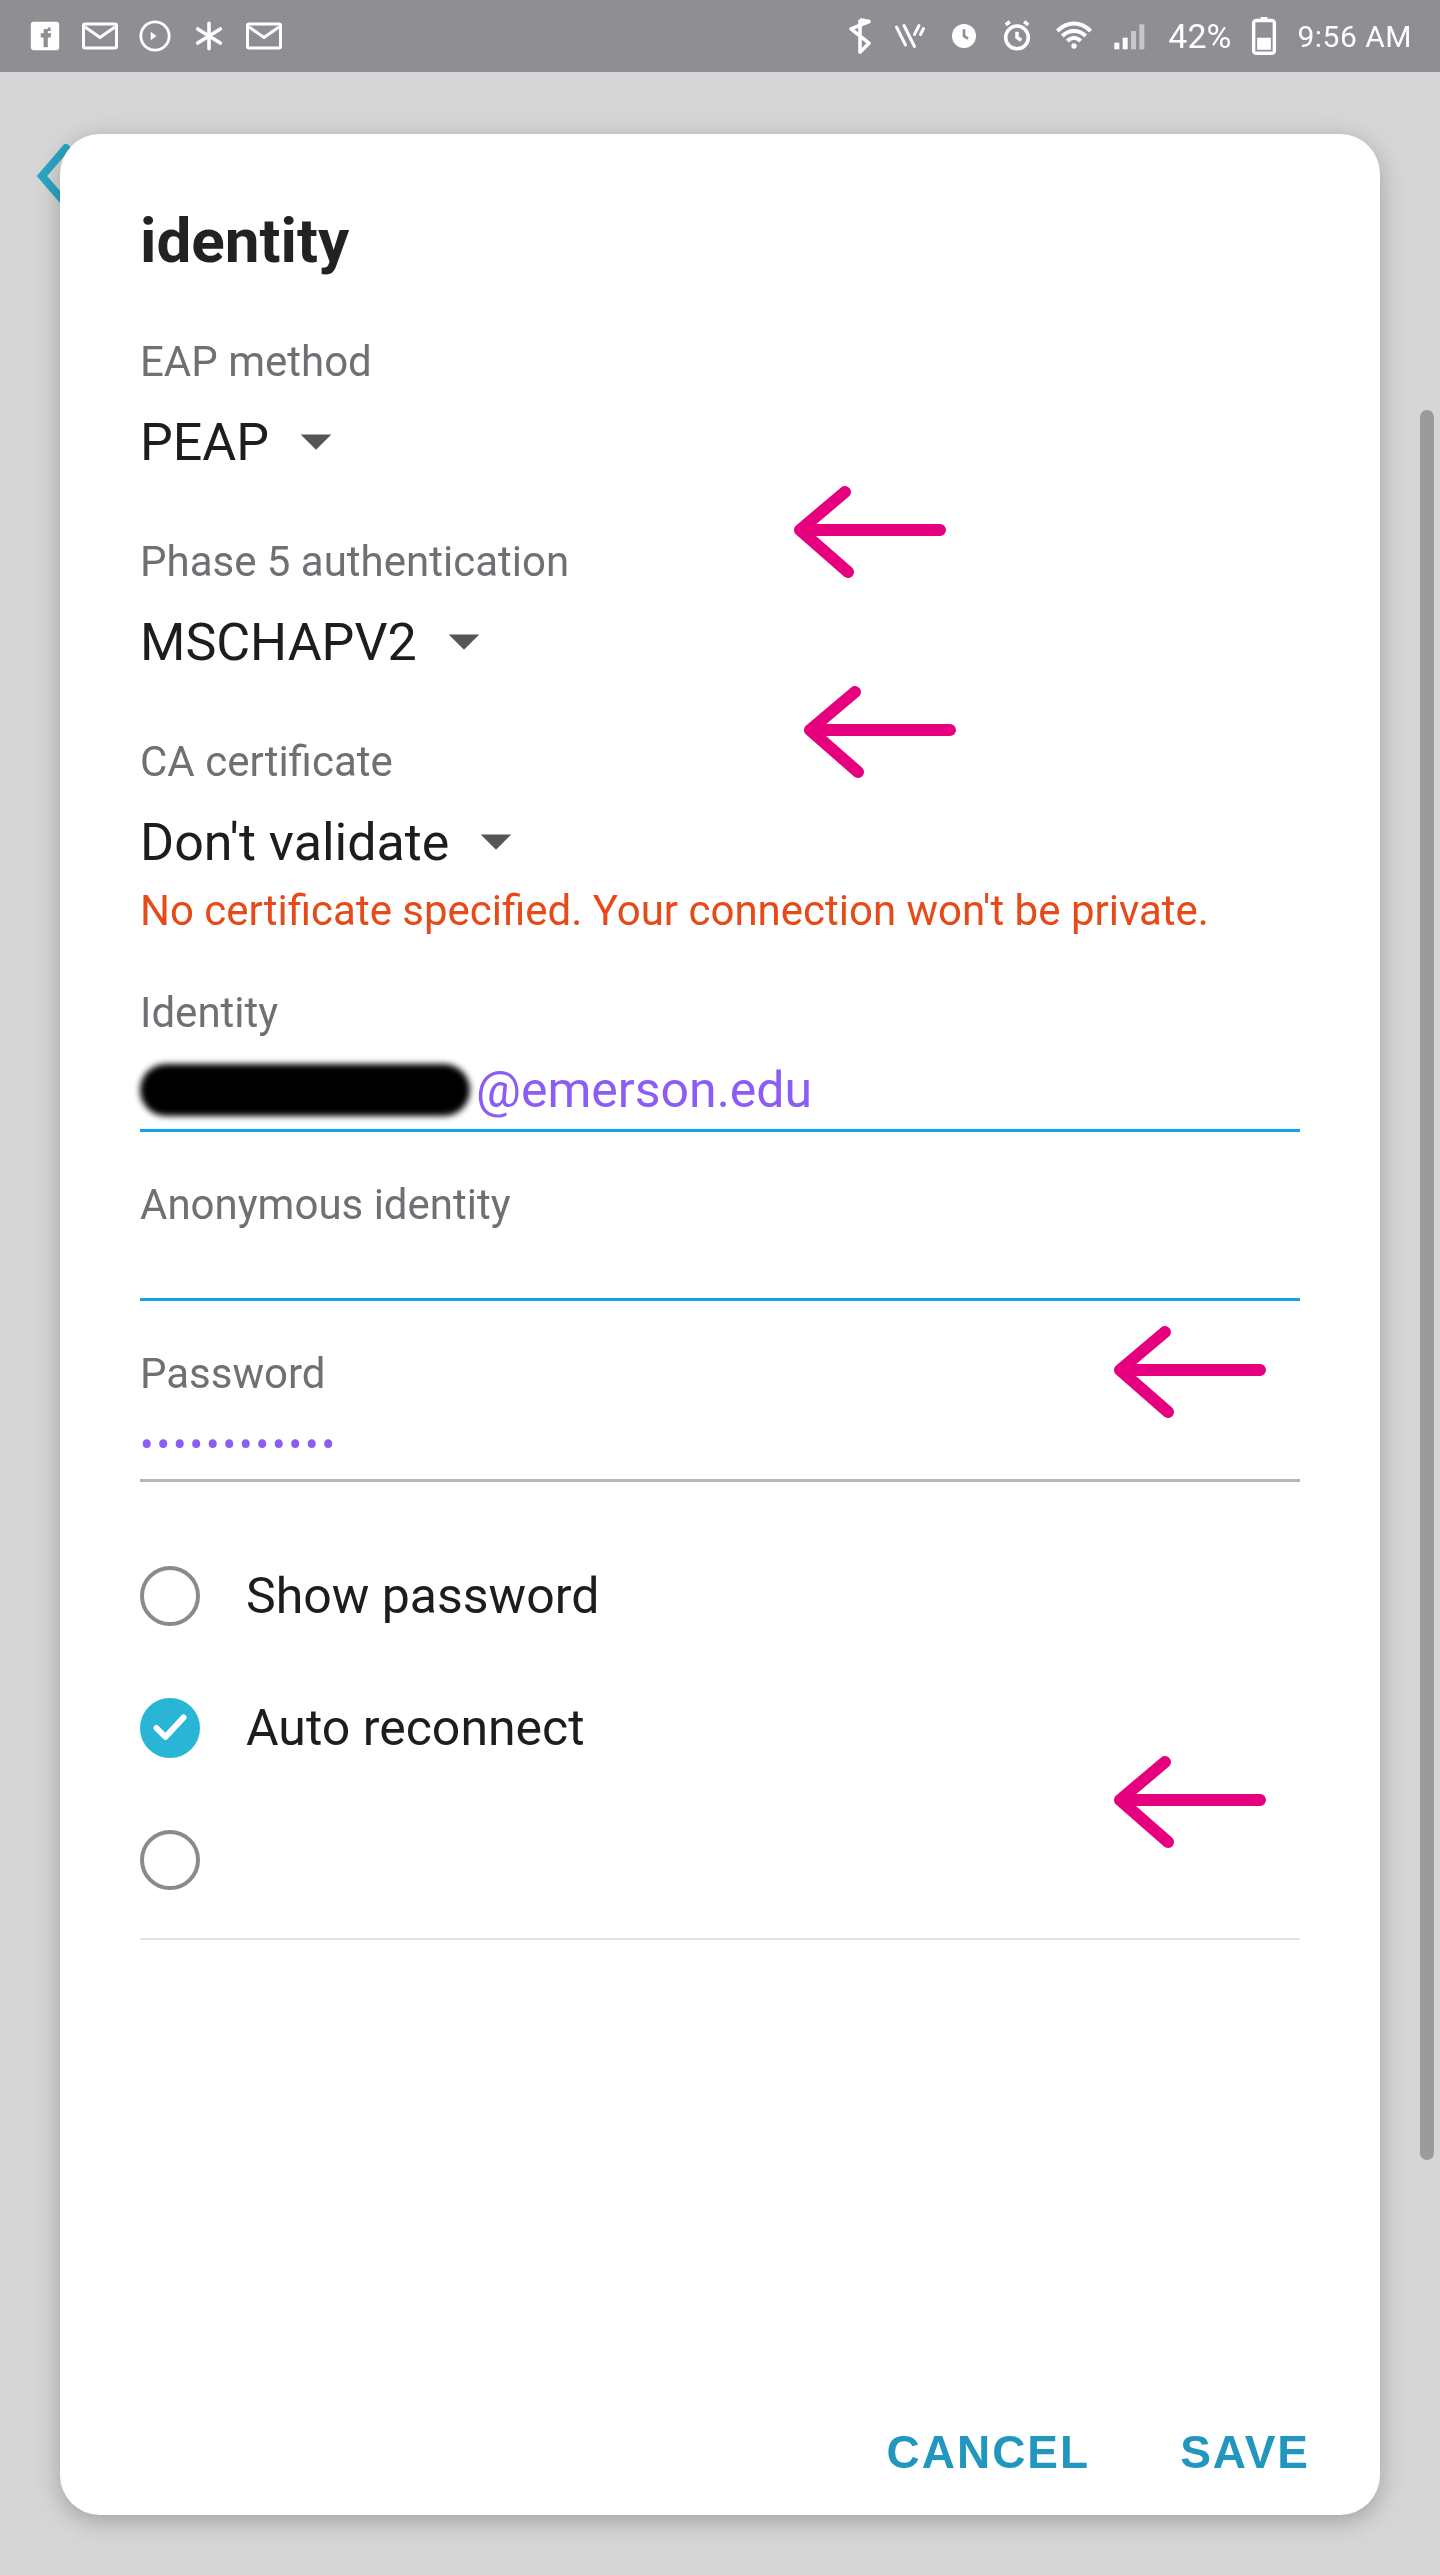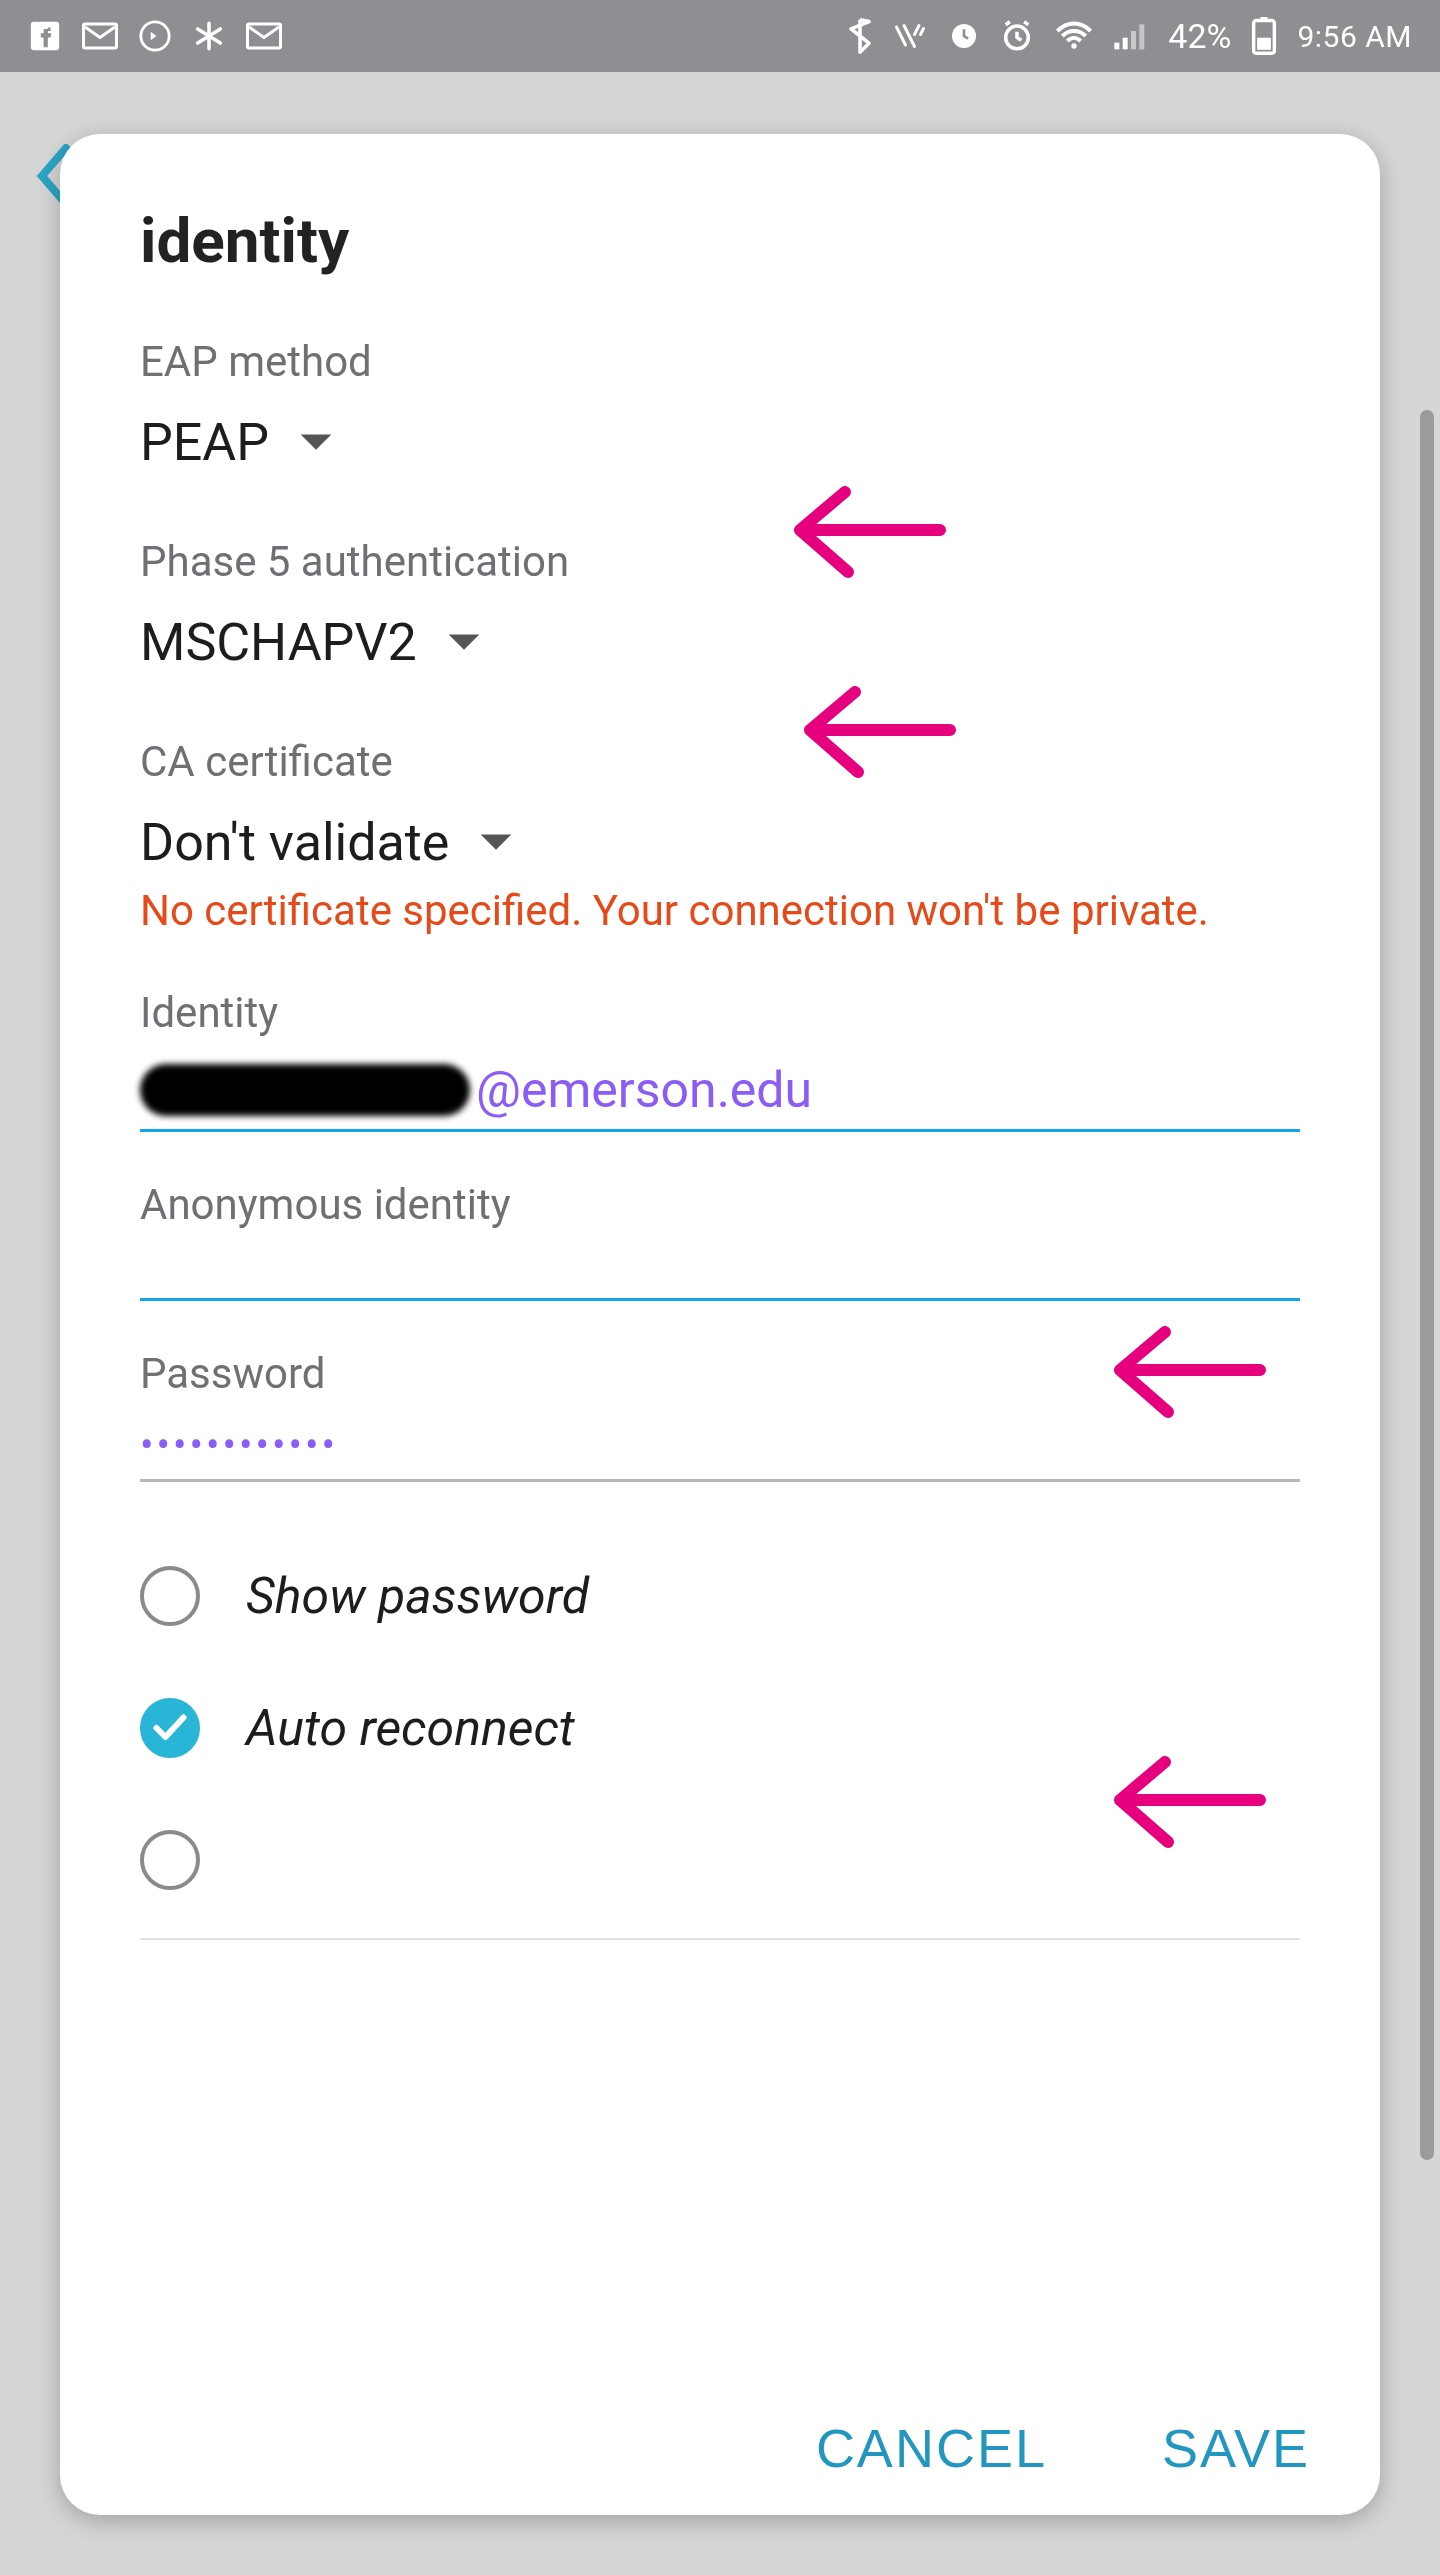--- a/index.html
+++ b/index.html
@@ -78,31 +78,31 @@
     display:flex; align-items:center; gap: 46px;
     padding: 36px 0;
   }
   .check-circle {
     width: 60px; height: 60px; border-radius: 50%;
     border: 4px solid #8a8a8a; background:#fff;
     display:flex; align-items:center; justify-content:center;
     flex: 0 0 auto;
   }
   .check-circle.checked { background:#29b6d6; border-color:#29b6d6; }
-  .check-label { font-size: 50px; color:#1d1d1f;font-style:italic; }
+  .check-label { font-size: 50px; color:#1d1d1f; }
 
   .divider { height:2px; background:#e2e2e2; margin-top: 12px; }
 
   .actions {
     position:absolute; right: 70px; bottom: 36px;
     display:flex; gap: 90px;
   }
   .flat-btn {
-    font-size: 54px; font-weight: 400; letter-spacing: 2px;
-    color: #2196bf; background:none; border:none; cursor:pointer;margin-left:25px;
+    font-size: 46px; font-weight: 700; letter-spacing: 2px;
+    color: #2196bf; background:none; border:none; cursor:pointer;
   }
 
   
   .arrow {
     position:absolute; pointer-events:none;
   }
   .arrow svg path { stroke:#e6007e; stroke-width:12; fill:none; stroke-linecap:round; stroke-linejoin:round; }
 
   
   .scroll-ind {

